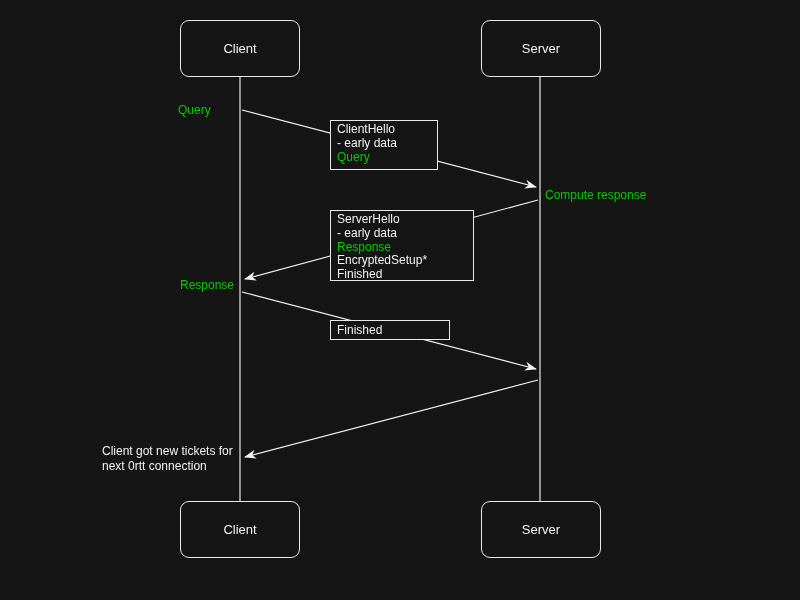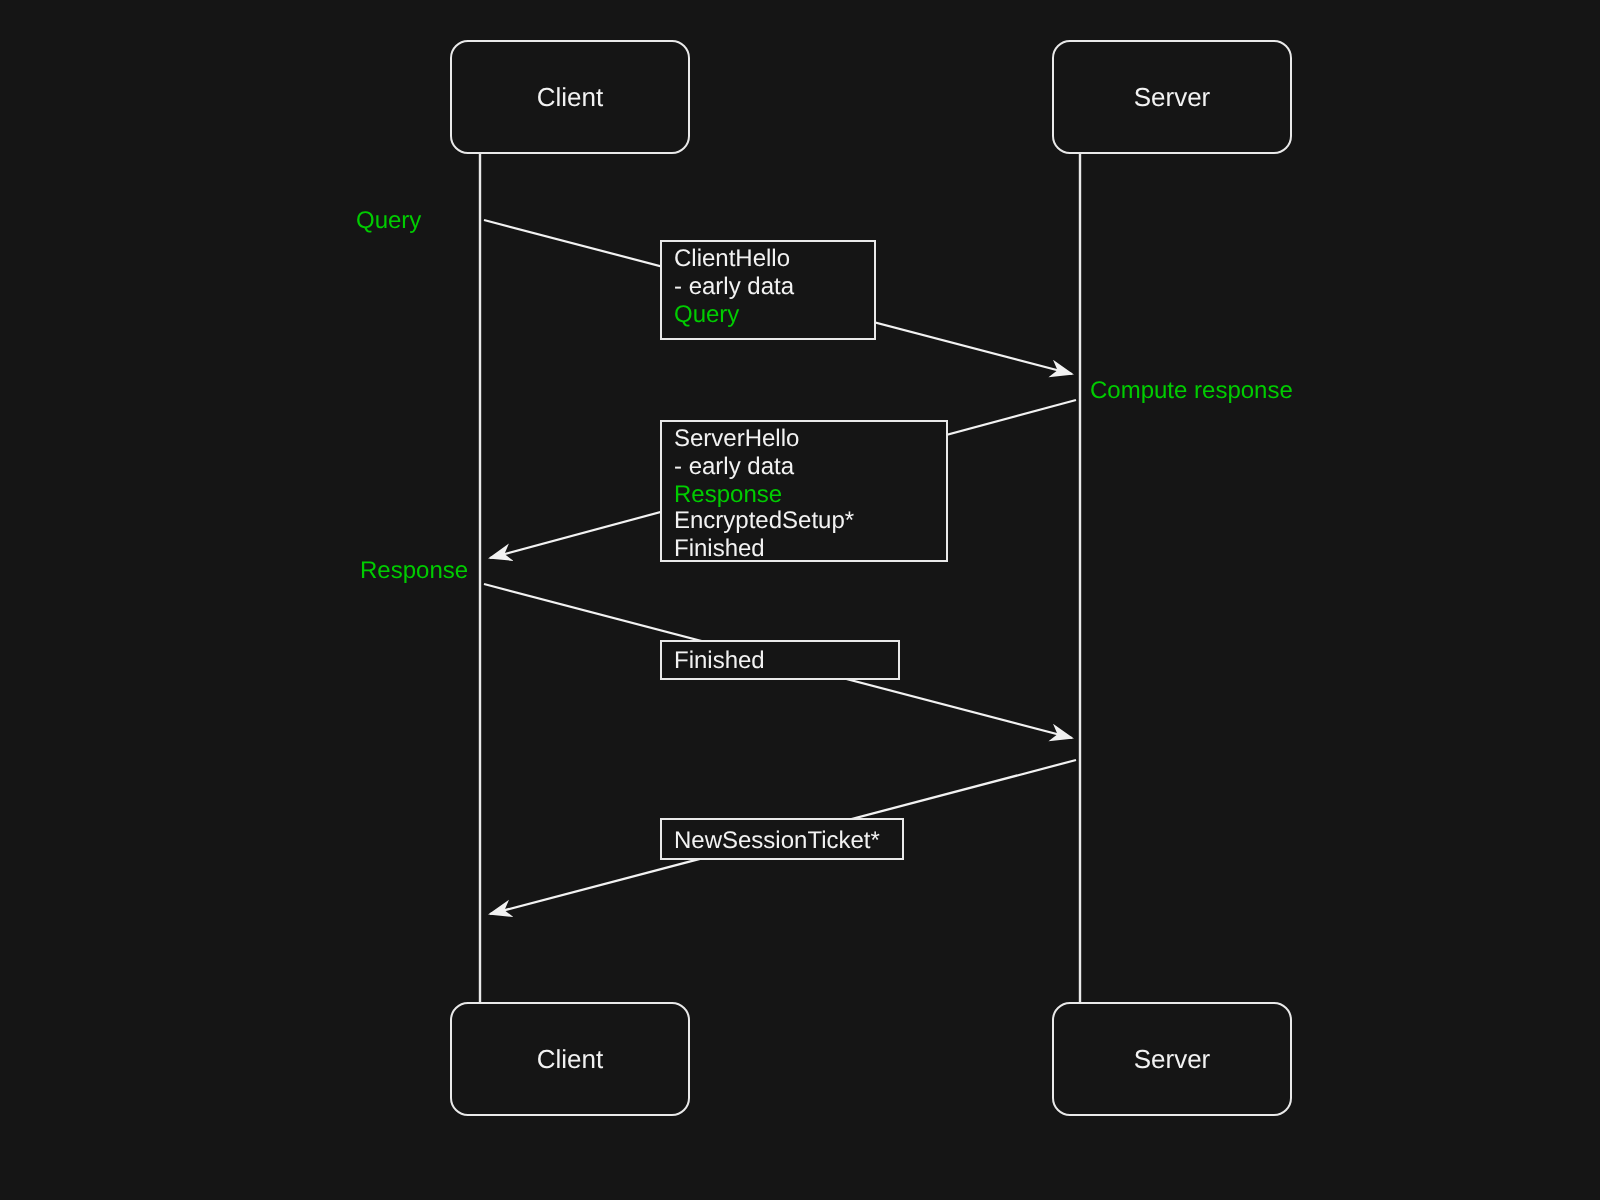--- a/index.html
+++ b/index.html
@@ -28,21 +28,20 @@
     height: 55px;
     border: 1.3px solid #e9e9e9;
     border-radius: 9px;
     background: #151515;
     display: flex;
     align-items: center;
     justify-content: center;
     font-size: 13px;
     color: #f2f2f2;
     z-index: 2;
-    margin-left: 45px;
   }
   .msg-box {
     position: absolute;
     border: 1px solid #e9e9e9;
     background: #151515;
     padding: 2px 6px;
     font-size: 12px;
     line-height: 13.8px;
     color: #f2f2f2;
     z-index: 2;
@@ -114,22 +113,23 @@
     <div>- early data</div>
     <div class="green">Response</div>
     <div>EncryptedSetup*</div>
     <div>Finished</div>
   </div>
 
   <div class="msg-box" style="left:330px; top:320px; width:120px; height:20px; line-height:15px;">
     <div>Finished</div>
   </div>
 
-  <div class="msg-box" style="left:330px; top:409px; width:122px; height:21px; line-height:16px;">
-    <div>NewSessionTicket*</div>
-  </div>
 
   <div class="side-label" style="left:178px; top:103px;">Query</div>
   <div class="side-label" style="left:545px; top:188px;">Compute response</div>
   <div class="side-label" style="left:180px; top:278px;">Response</div>
 
+  <div class="note-text" style="left:102px; top:444px;">
+    <div>Client got new tickets for</div>
+    <div>next 0rtt connection</div>
+  </div>
 
 </div>
 
 </body></html>

